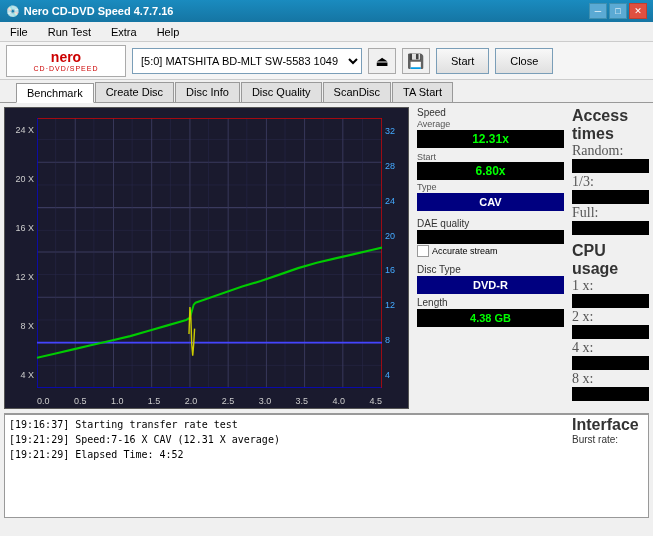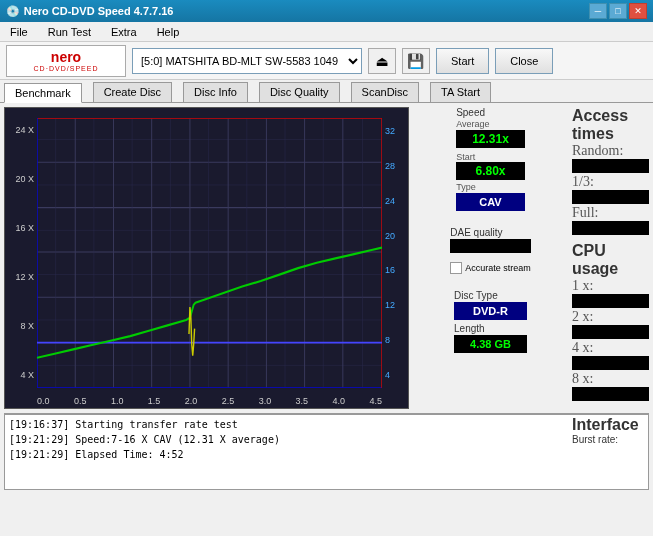--- a/index.html
+++ b/index.html
@@ -122,22 +122,22 @@
       font-size: 11px;
       cursor: pointer;
     }
     .toolbar-btn.start { color: #000; font-weight: normal; }
 
     
     .tabs {
       background: #f0f0f0;
       border-bottom: 1px solid #999;
       display: flex;
-      padding: 2px 4px 0 4px;
-      gap: 11px;
+      padding: 2px 4px 0 16px;
+      gap: 1px;
     }
     .tab {
       padding: 3px 10px;
       font-size: 11px;
       cursor: pointer;
       border: 1px solid #999;
       border-bottom: none;
       background: #e0e0e0;
       color: #000;
     }
@@ -160,23 +160,22 @@
       color: #ccc;
       line-height: 1;
     }
 
     
     .info-panel {
       width: 155px;
       padding: 4px;
       display: flex;
       flex-direction: column;
-      gap: 12px;
+      gap: 3px;
       font-size: 10px;
-      align-items: center;
     }
     .info-section {
       display: flex;
       flex-direction: column;
       gap: 1px;
     }
     .info-label {
       color: #333;
       font-size: 10px;
     }
@@ -207,21 +206,21 @@
       color: #00ff00;
       font-size: 11px;
     }
     .info-col {
       flex: 1;
     }
     .checkbox-row {
       display: flex;
       align-items: center;
       gap: 3px;
-      margin-top: 8px;
+      margin-top: 0;
     }
     .checkbox-box {
       width: 12px;
       height: 12px;
       border: 1px solid #999;
       background: white;
       display: flex;
       align-items: center;
       justify-content: center;
     }
@@ -252,21 +251,21 @@
       width: 100%;
       margin-bottom: 1px;
     }
     .burst-label {
       color: #333;
       font-size: 10px;
     }
 
     
     .log-area {
-      height: 76px;
+      height: 104px;
       background: white;
       border: 1px solid #999;
       margin: 0 4px 4px 4px;
       font-size: 10px;
       font-family: monospace;
       overflow-y: auto;
       padding: 2px 4px;
     }
     .log-entry {
       color: #000;

